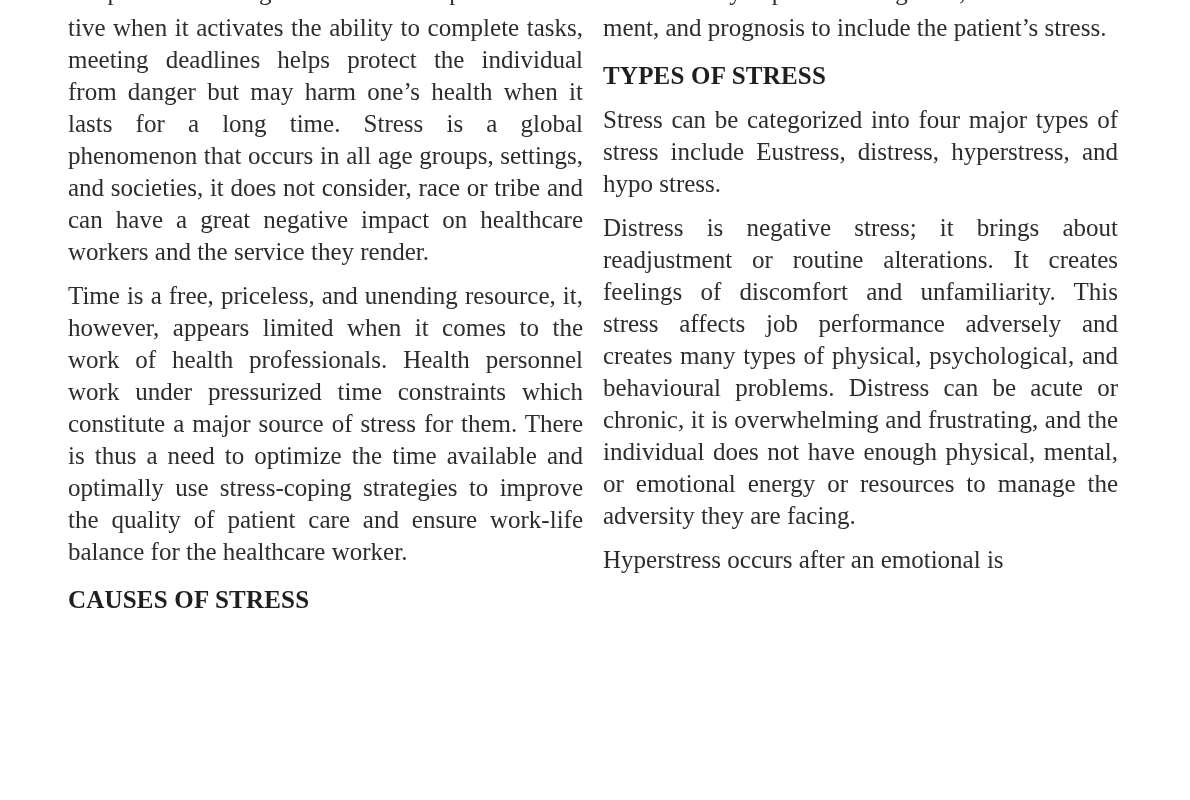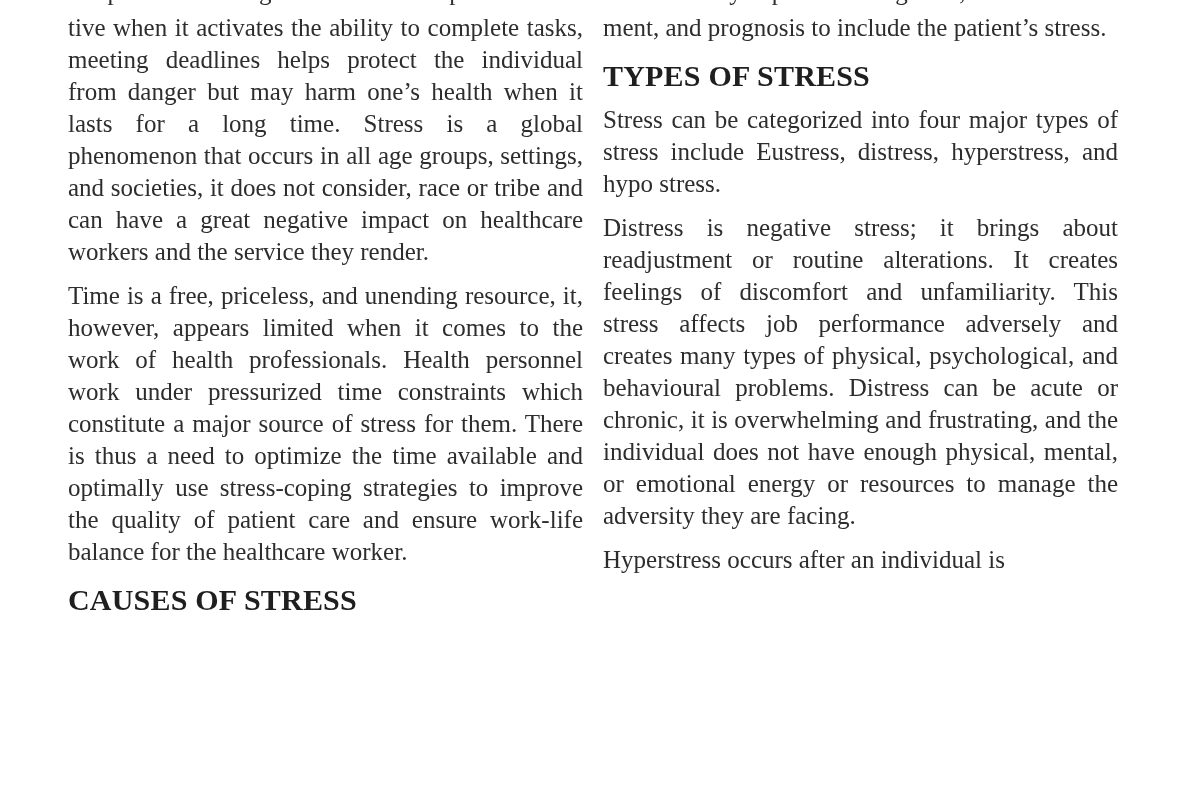--- a/index.html
+++ b/index.html
@@ -42,21 +42,21 @@
     margin: 0;
     white-space: nowrap;
     overflow: hidden;
     text-align: left;
   }
   
   .col p.cont {
     margin-top: 4px;
   }
   .col h2 {
-    font-size: 30px;
+    font-size: 25px;
     line-height: 32px;
     font-weight: 700;
     letter-spacing: 0.2px;
     color: #1f1f1f;
     margin: 16px 0 12px 0;
   }
 </style>
 </head>
 <body>
 
@@ -68,16 +68,16 @@
     <p>Time is a free, priceless, and unending resource, it, however, appears limited when it comes to the work of health professionals. Health personnel work under pressurized time constraints which constitute a major source of stress for them. There is thus a need to optimize the time available and optimally use stress-coping strategies to improve the quality of patient care and ensure work-life balance for the healthcare worker.</p>
     <h2>CAUSES OF STRESS</h2>
   </div>
 
   <div class="col">
     <p class="clip">and causes by explain the diagnosis, treat-</p>
     <p class="cont">ment, and prognosis to include the patient’s stress.</p>
     <h2>TYPES OF STRESS</h2>
     <p>Stress can be categorized into four major types of stress include Eustress, distress, hyperstress, and hypo stress.</p>
     <p>Distress is negative stress; it brings about readjustment or routine alterations. It creates feelings of discomfort and unfamiliarity. This stress affects job performance adversely and creates many types of physical, psychological, and behavioural problems. Distress can be acute or chronic, it is overwhelming and frustrating, and the individual does not have enough physical, mental, or emotional energy or resources to manage the adversity they are facing.</p>
-    <p>Hyperstress occurs after an individual is</p>
+    <p>Hyperstress occurs after an emotional is</p>
   </div>
 
 </div>
 
 </body></html>

